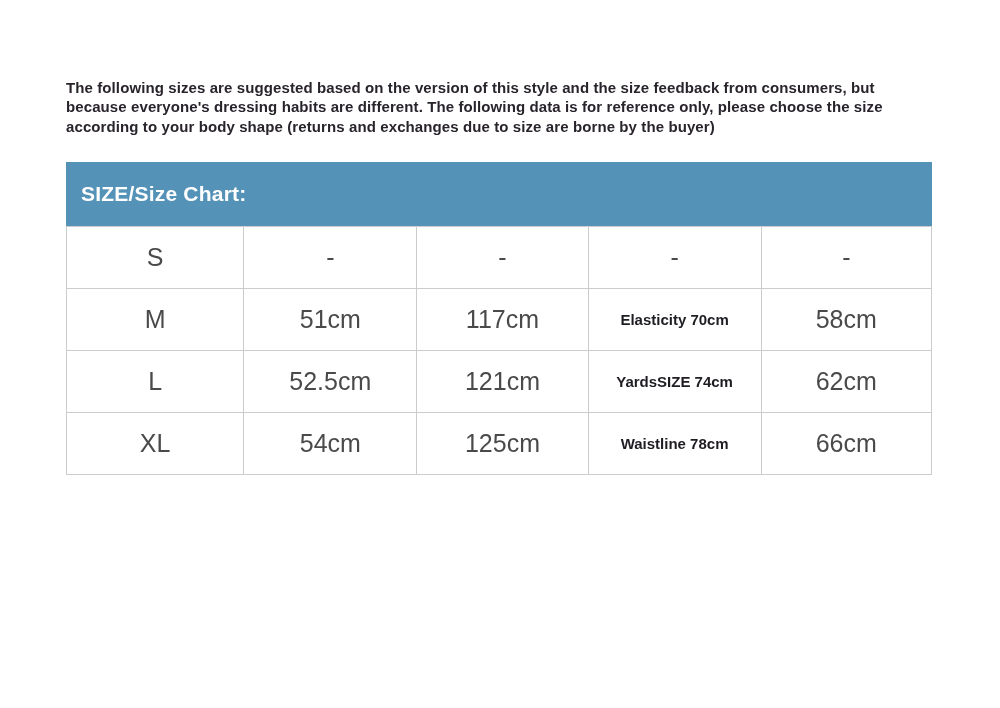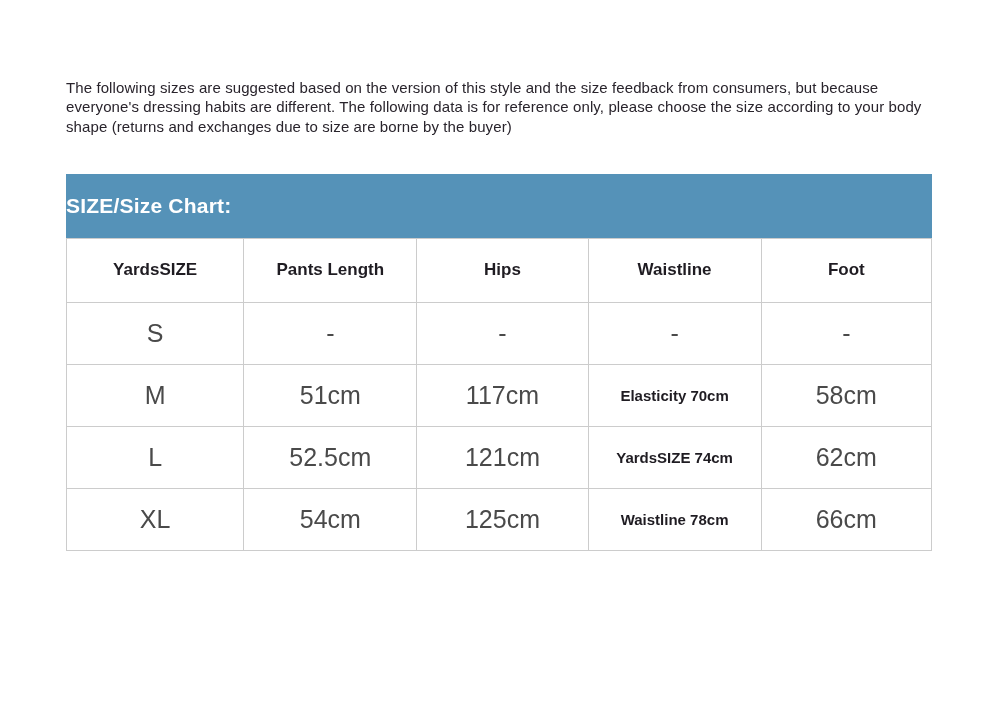--- a/index.html
+++ b/index.html
@@ -16,32 +16,33 @@
     padding: 78px 66px 0 66px;
   }
   .section-heading {
     font-size: 15px;
     font-weight: bold;
     margin: 0 0 27px 0;
     letter-spacing: 0.1px;
   }
   .description {
     font-size: 15px;
-    font-weight: normal;
+    font-weight: bold;
     line-height: 19.3px;
-    margin: 0 0 38px 0;
+    margin: 0 0 26px 0;
     max-width: 872px;
     letter-spacing: 0.1px;
   }
   .chart-banner {
     width: 866px;
     height: 64px;
     background: #5592b8;
     display: flex;
     align-items: center;
+    padding-left: 15px;
   }
   .chart-banner-title {
     color: #ffffff;
     font-size: 21px;
     font-weight: bold;
     letter-spacing: 0.2px;
   }
   table.size-table {
     width: 866px;
     border-collapse: collapse;
@@ -100,27 +101,20 @@
 
   <table class="size-table">
     <colgroup>
       <col class="c1">
         <col class="c2">
         <col class="c3">
         <col class="c4">
         <col class="c5">
     </colgroup>
     <tbody>
-      <tr class="header-row">
-        <th>YardsSIZE</th>
-        <th>Pants Length</th>
-        <th>Hips</th>
-        <th>Waistline</th>
-        <th>Foot</th>
-      </tr>
 
       <tr class="data-row">
         <td class="size-cell">S</td>
         <td class="value-cell">-</td>
         <td class="value-cell">-</td>
         <td class="value-cell">-</td>
         <td class="value-cell">-</td>
       </tr>
 
       <tr class="data-row">

